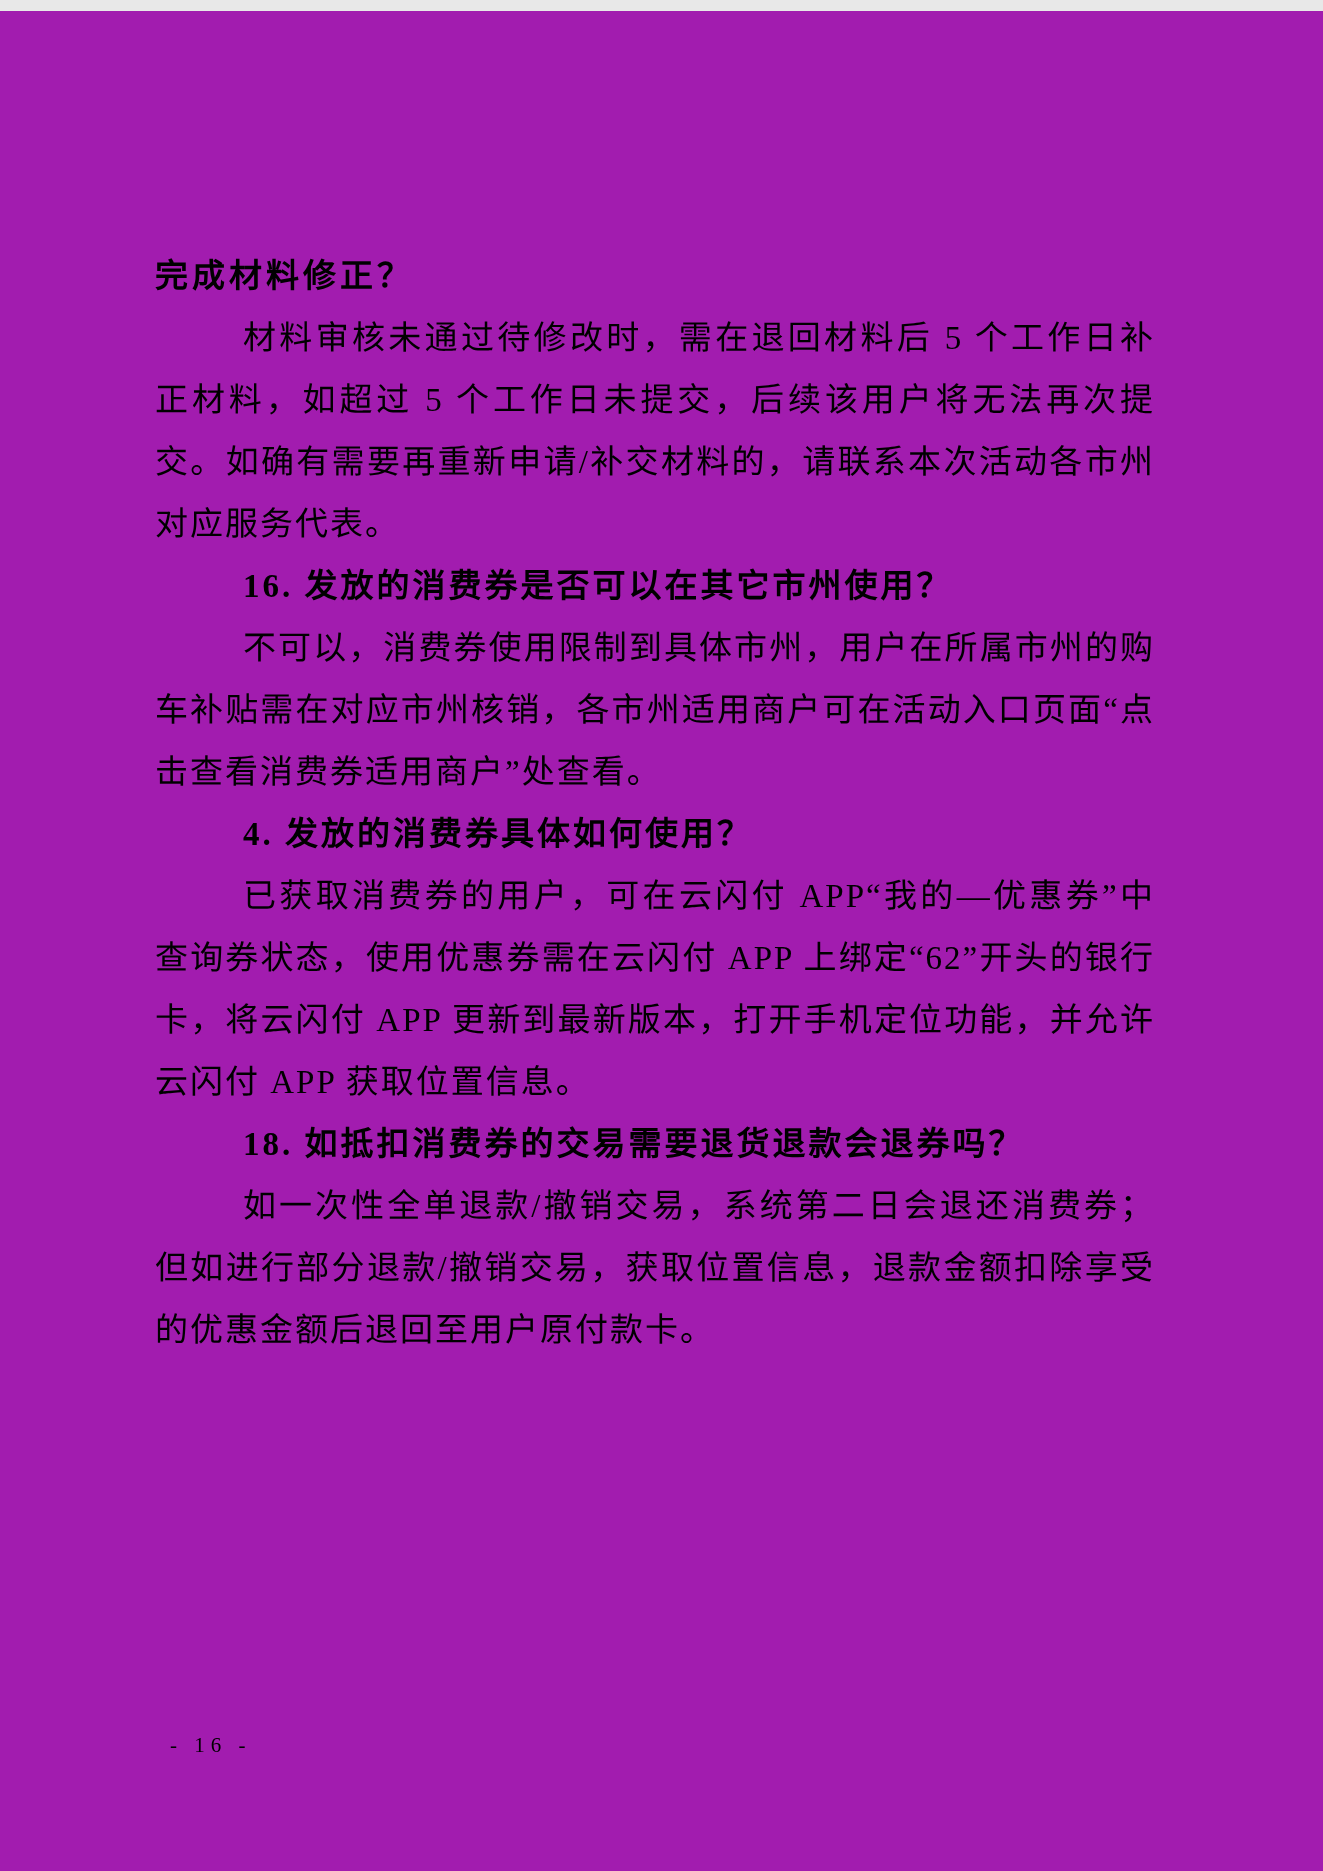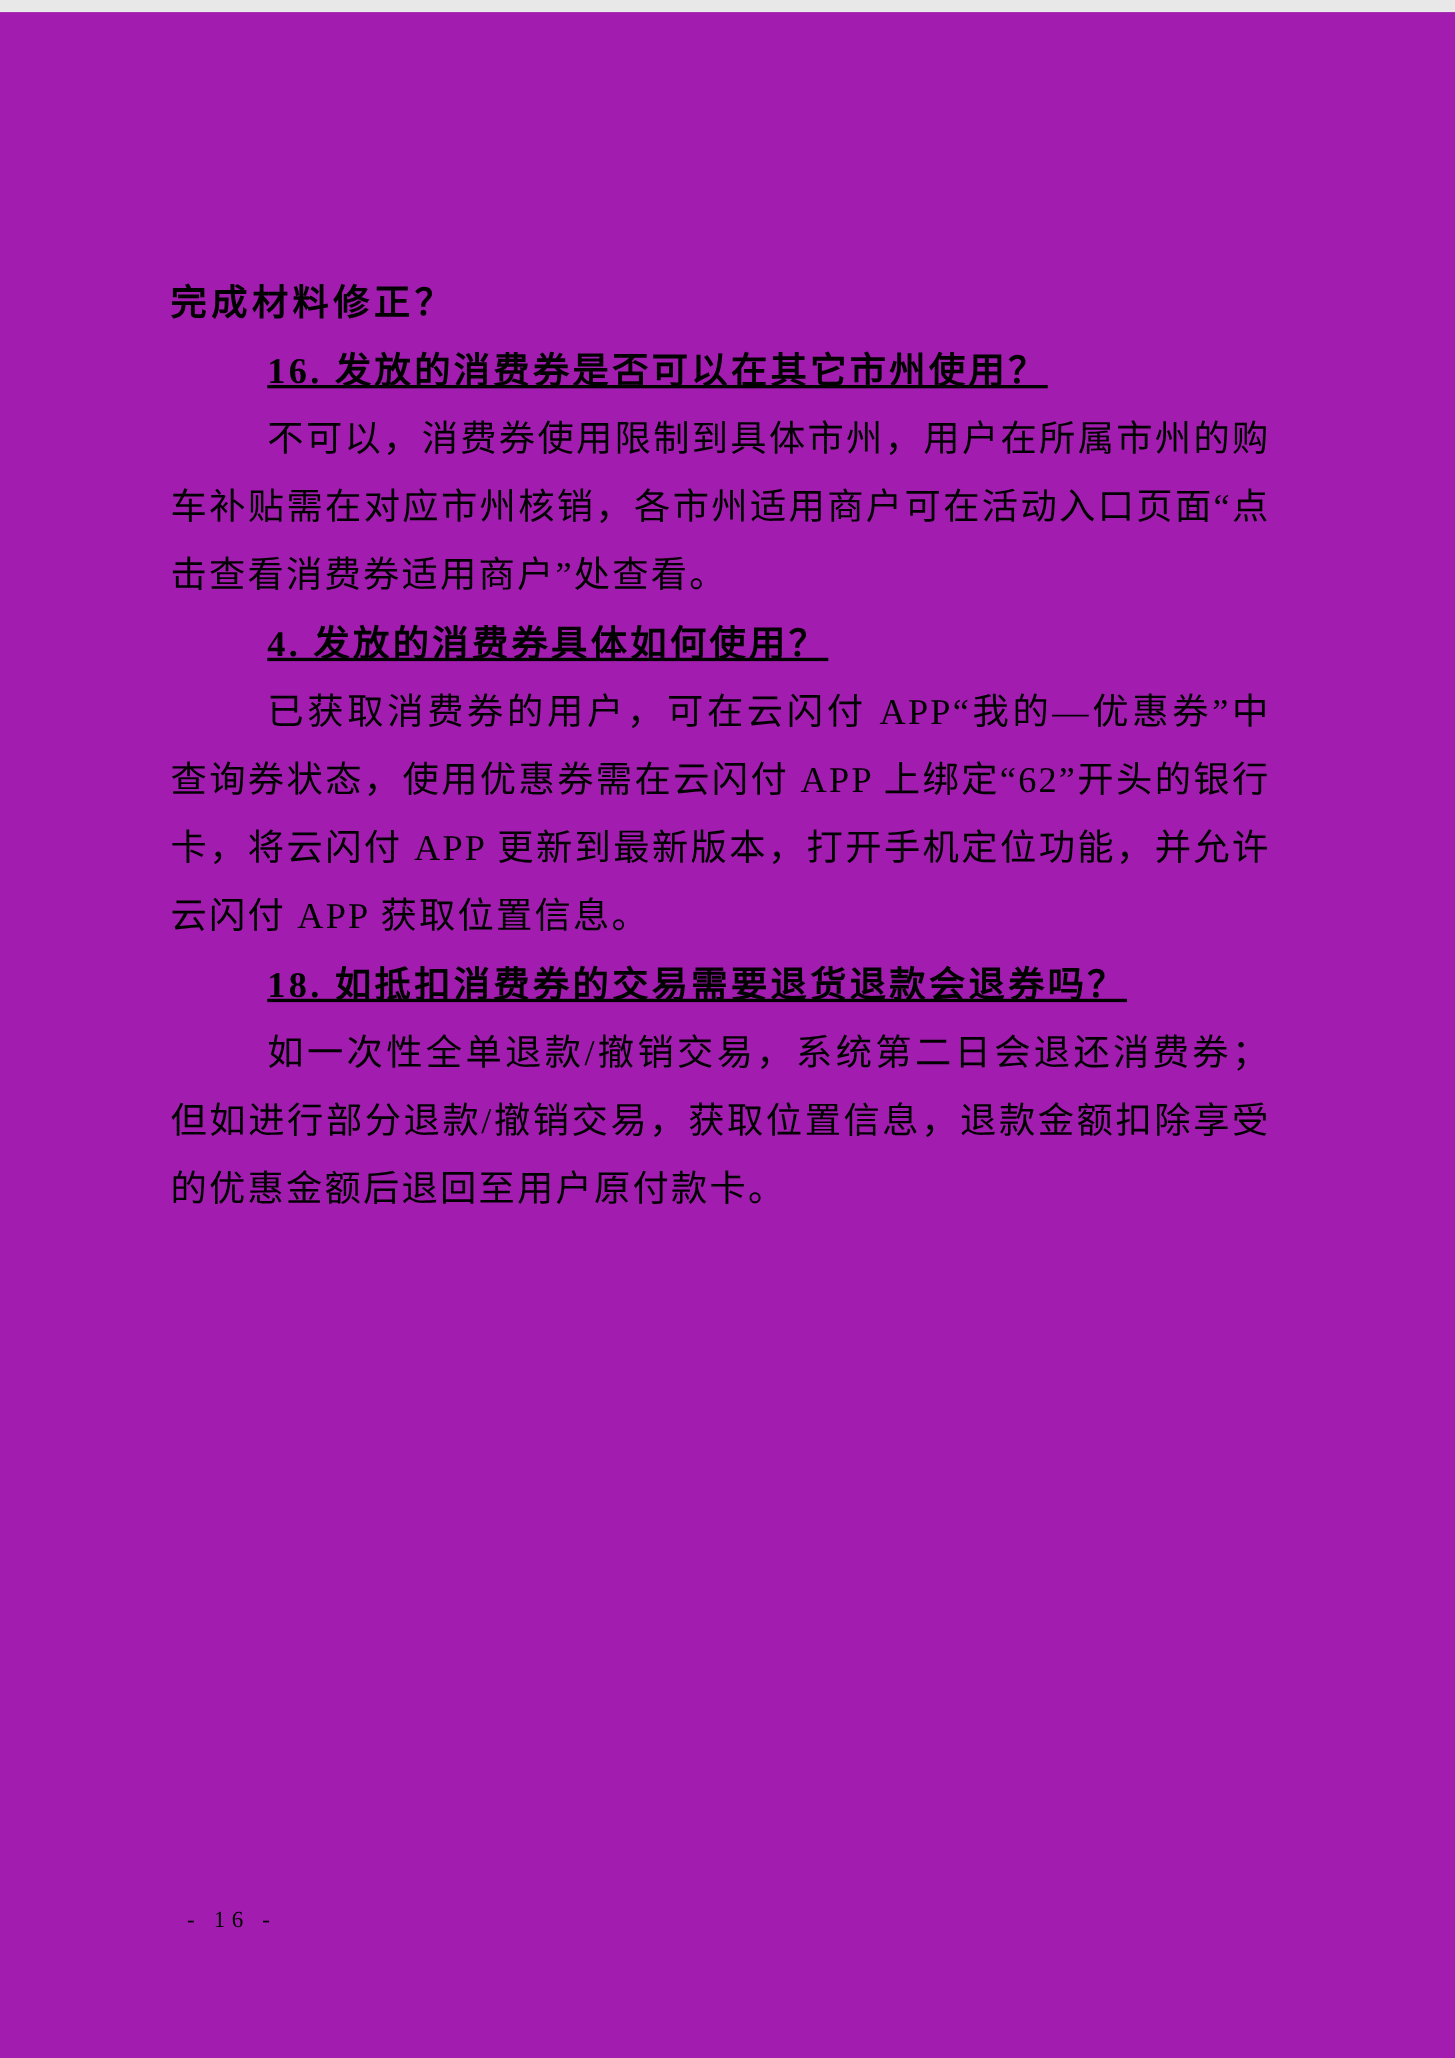--- a/index.html
+++ b/index.html
@@ -31,21 +31,20 @@
     letter-spacing: 2px;
     word-break: break-all;
   }
   p.indent {
     text-indent: 88px;
   }
   p.q-heading {
     font-weight: 700;
     text-indent: 88px;
     letter-spacing: 3px;
-    text-decoration: underline;
   }
   p.q-heading-continued {
     font-weight: 700;
     text-indent: 0;
     letter-spacing: 4px;
     text-align: left;
   }
   .footer {
     position: absolute;
     left: 170px;
@@ -58,20 +57,21 @@
 </style>
 </head>
 <body>
 
 <div class="page">
 
   <div class="content">
 
     <p class="q-heading-continued">完成材料修正？</p>
 
+    <p class="indent">材料审核未通过待修改时，需在退回材料后 5 个工作日补正材料，如超过 5 个工作日未提交，后续该用户将无法再次提交。如确有需要再重新申请/补交材料的，请联系本次活动各市州对应服务代表。</p>
 
     <p class="q-heading">16. 发放的消费券是否可以在其它市州使用？</p>
 
     <p class="indent">不可以，消费券使用限制到具体市州，用户在所属市州的购车补贴需在对应市州核销，各市州适用商户可在活动入口页面“点击查看消费券适用商户”处查看。</p>
 
     <p class="q-heading">4. 发放的消费券具体如何使用？</p>
 
     <p class="indent">已获取消费券的用户，可在云闪付 APP“我的—优惠券”中查询券状态，使用优惠券需在云闪付 APP 上绑定“62”开头的银行卡，将云闪付 APP 更新到最新版本，打开手机定位功能，并允许云闪付 APP 获取位置信息。</p>
 
 

